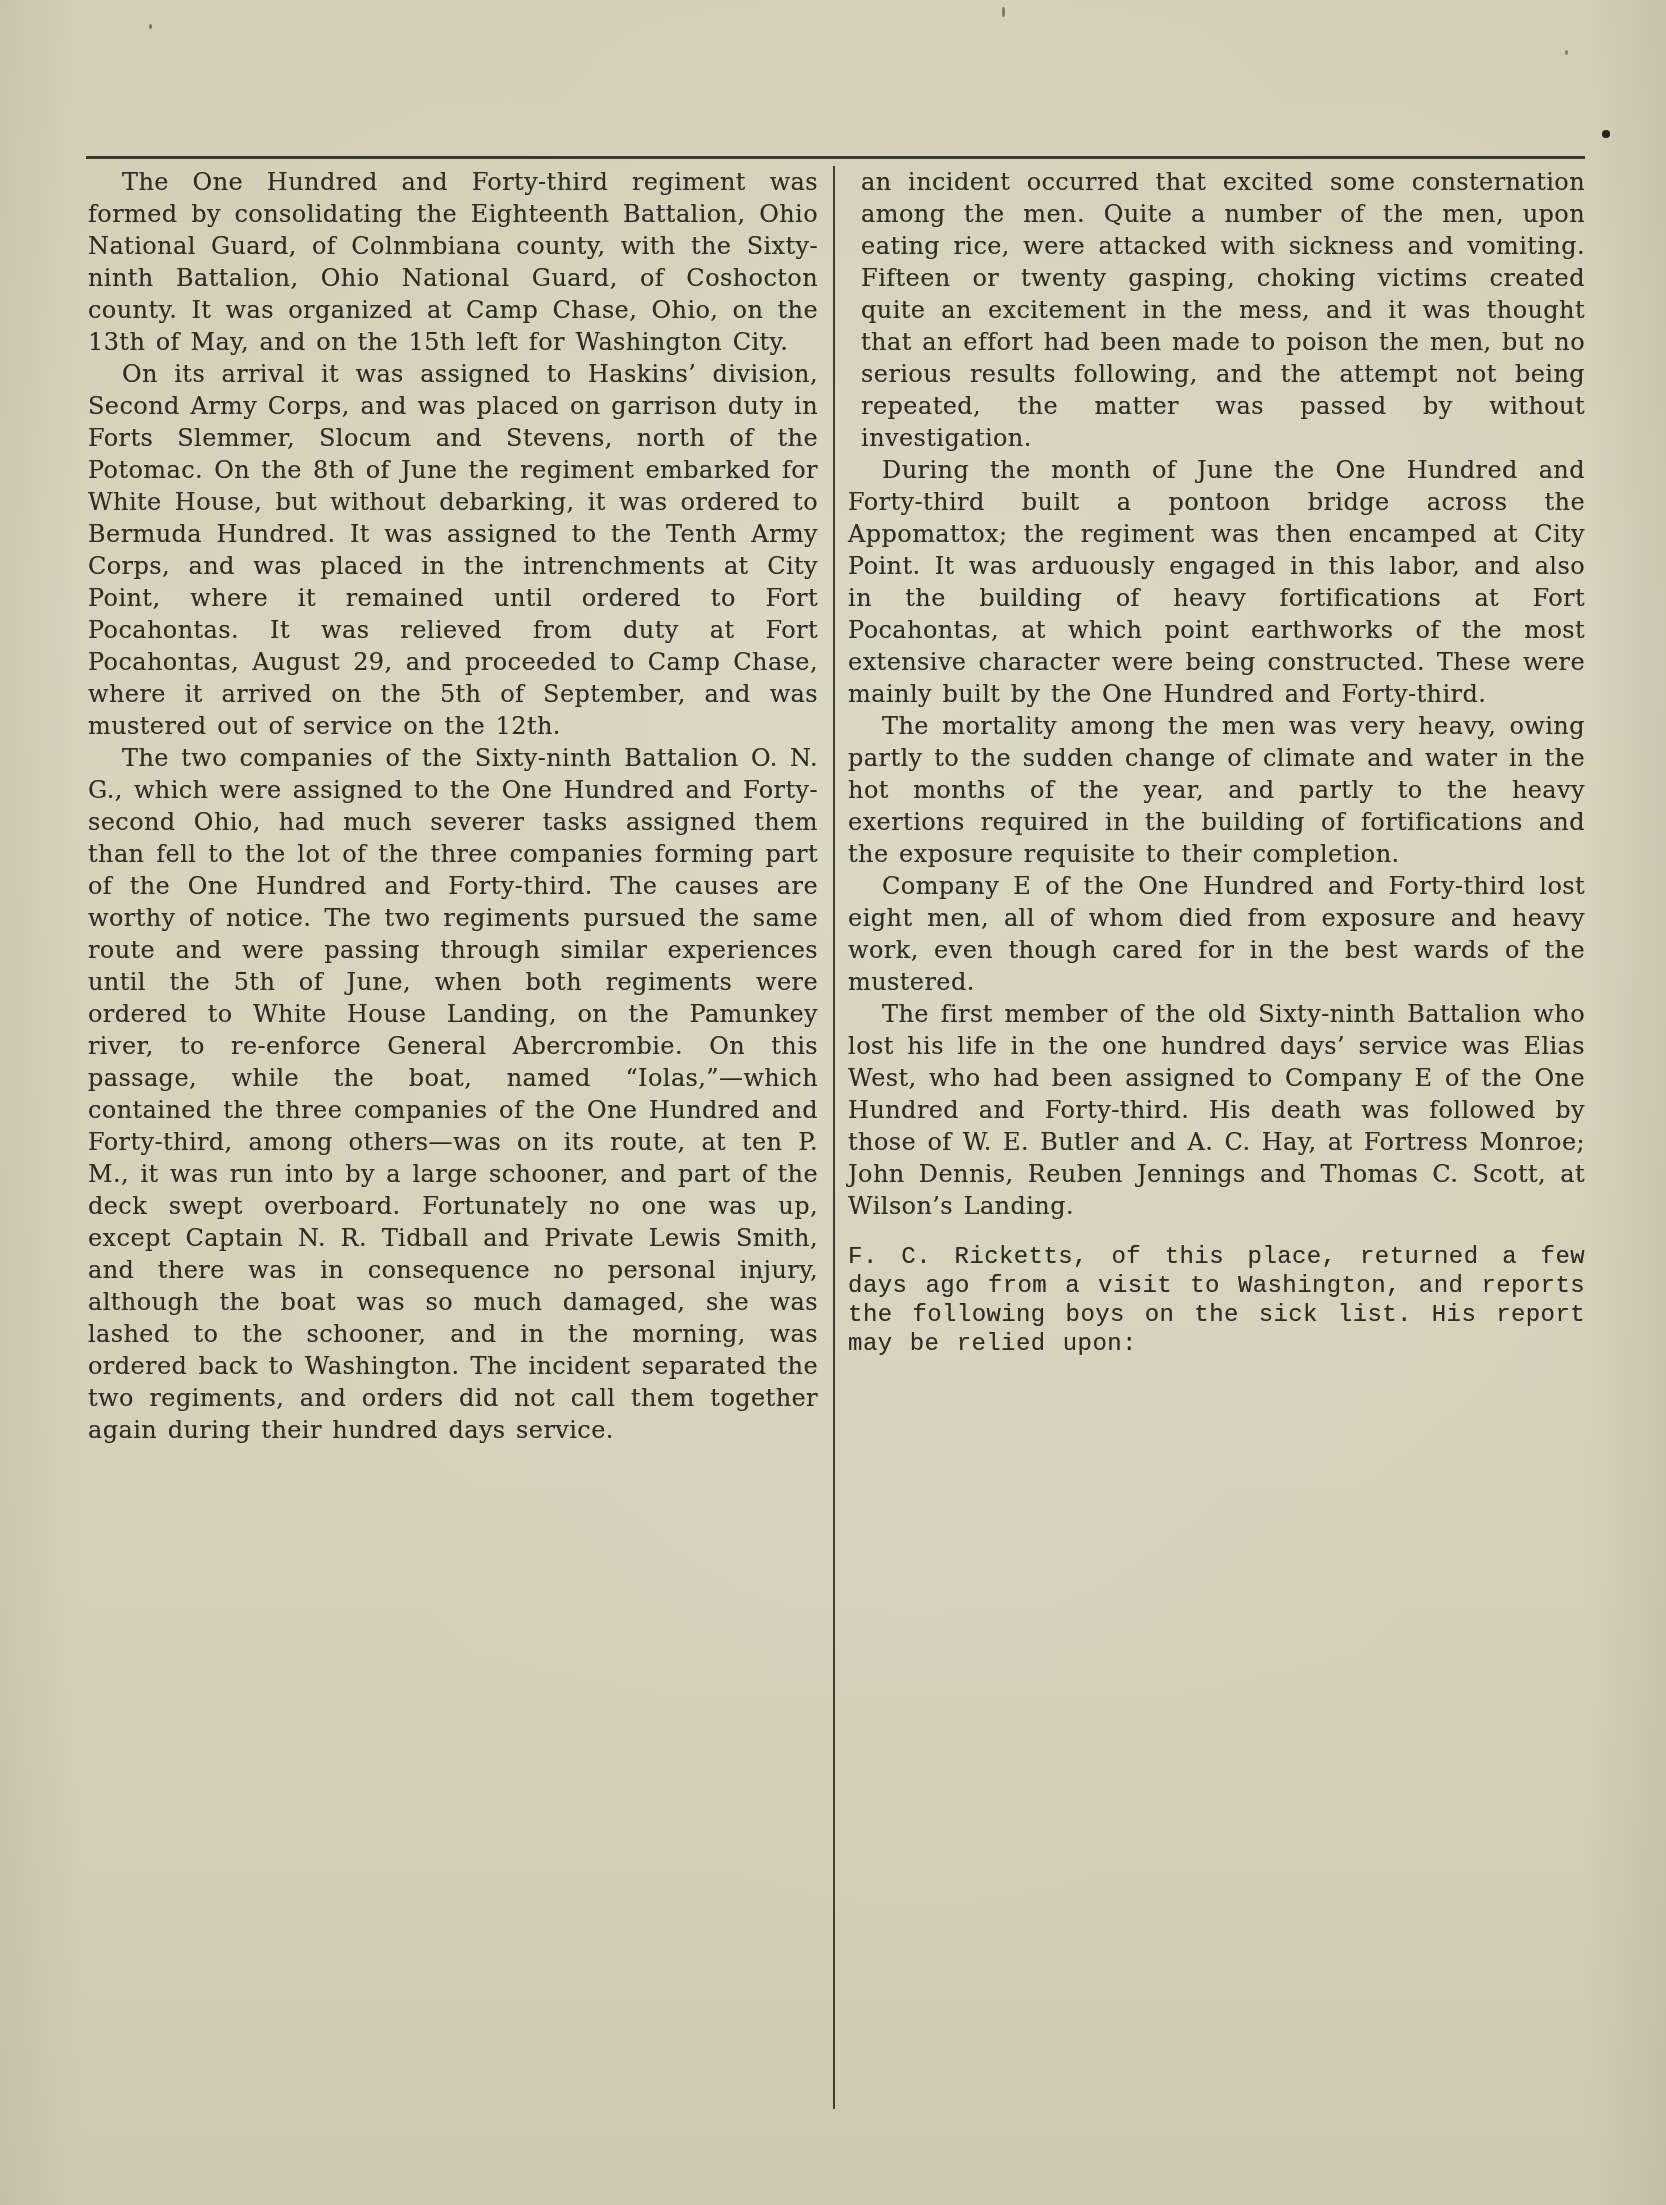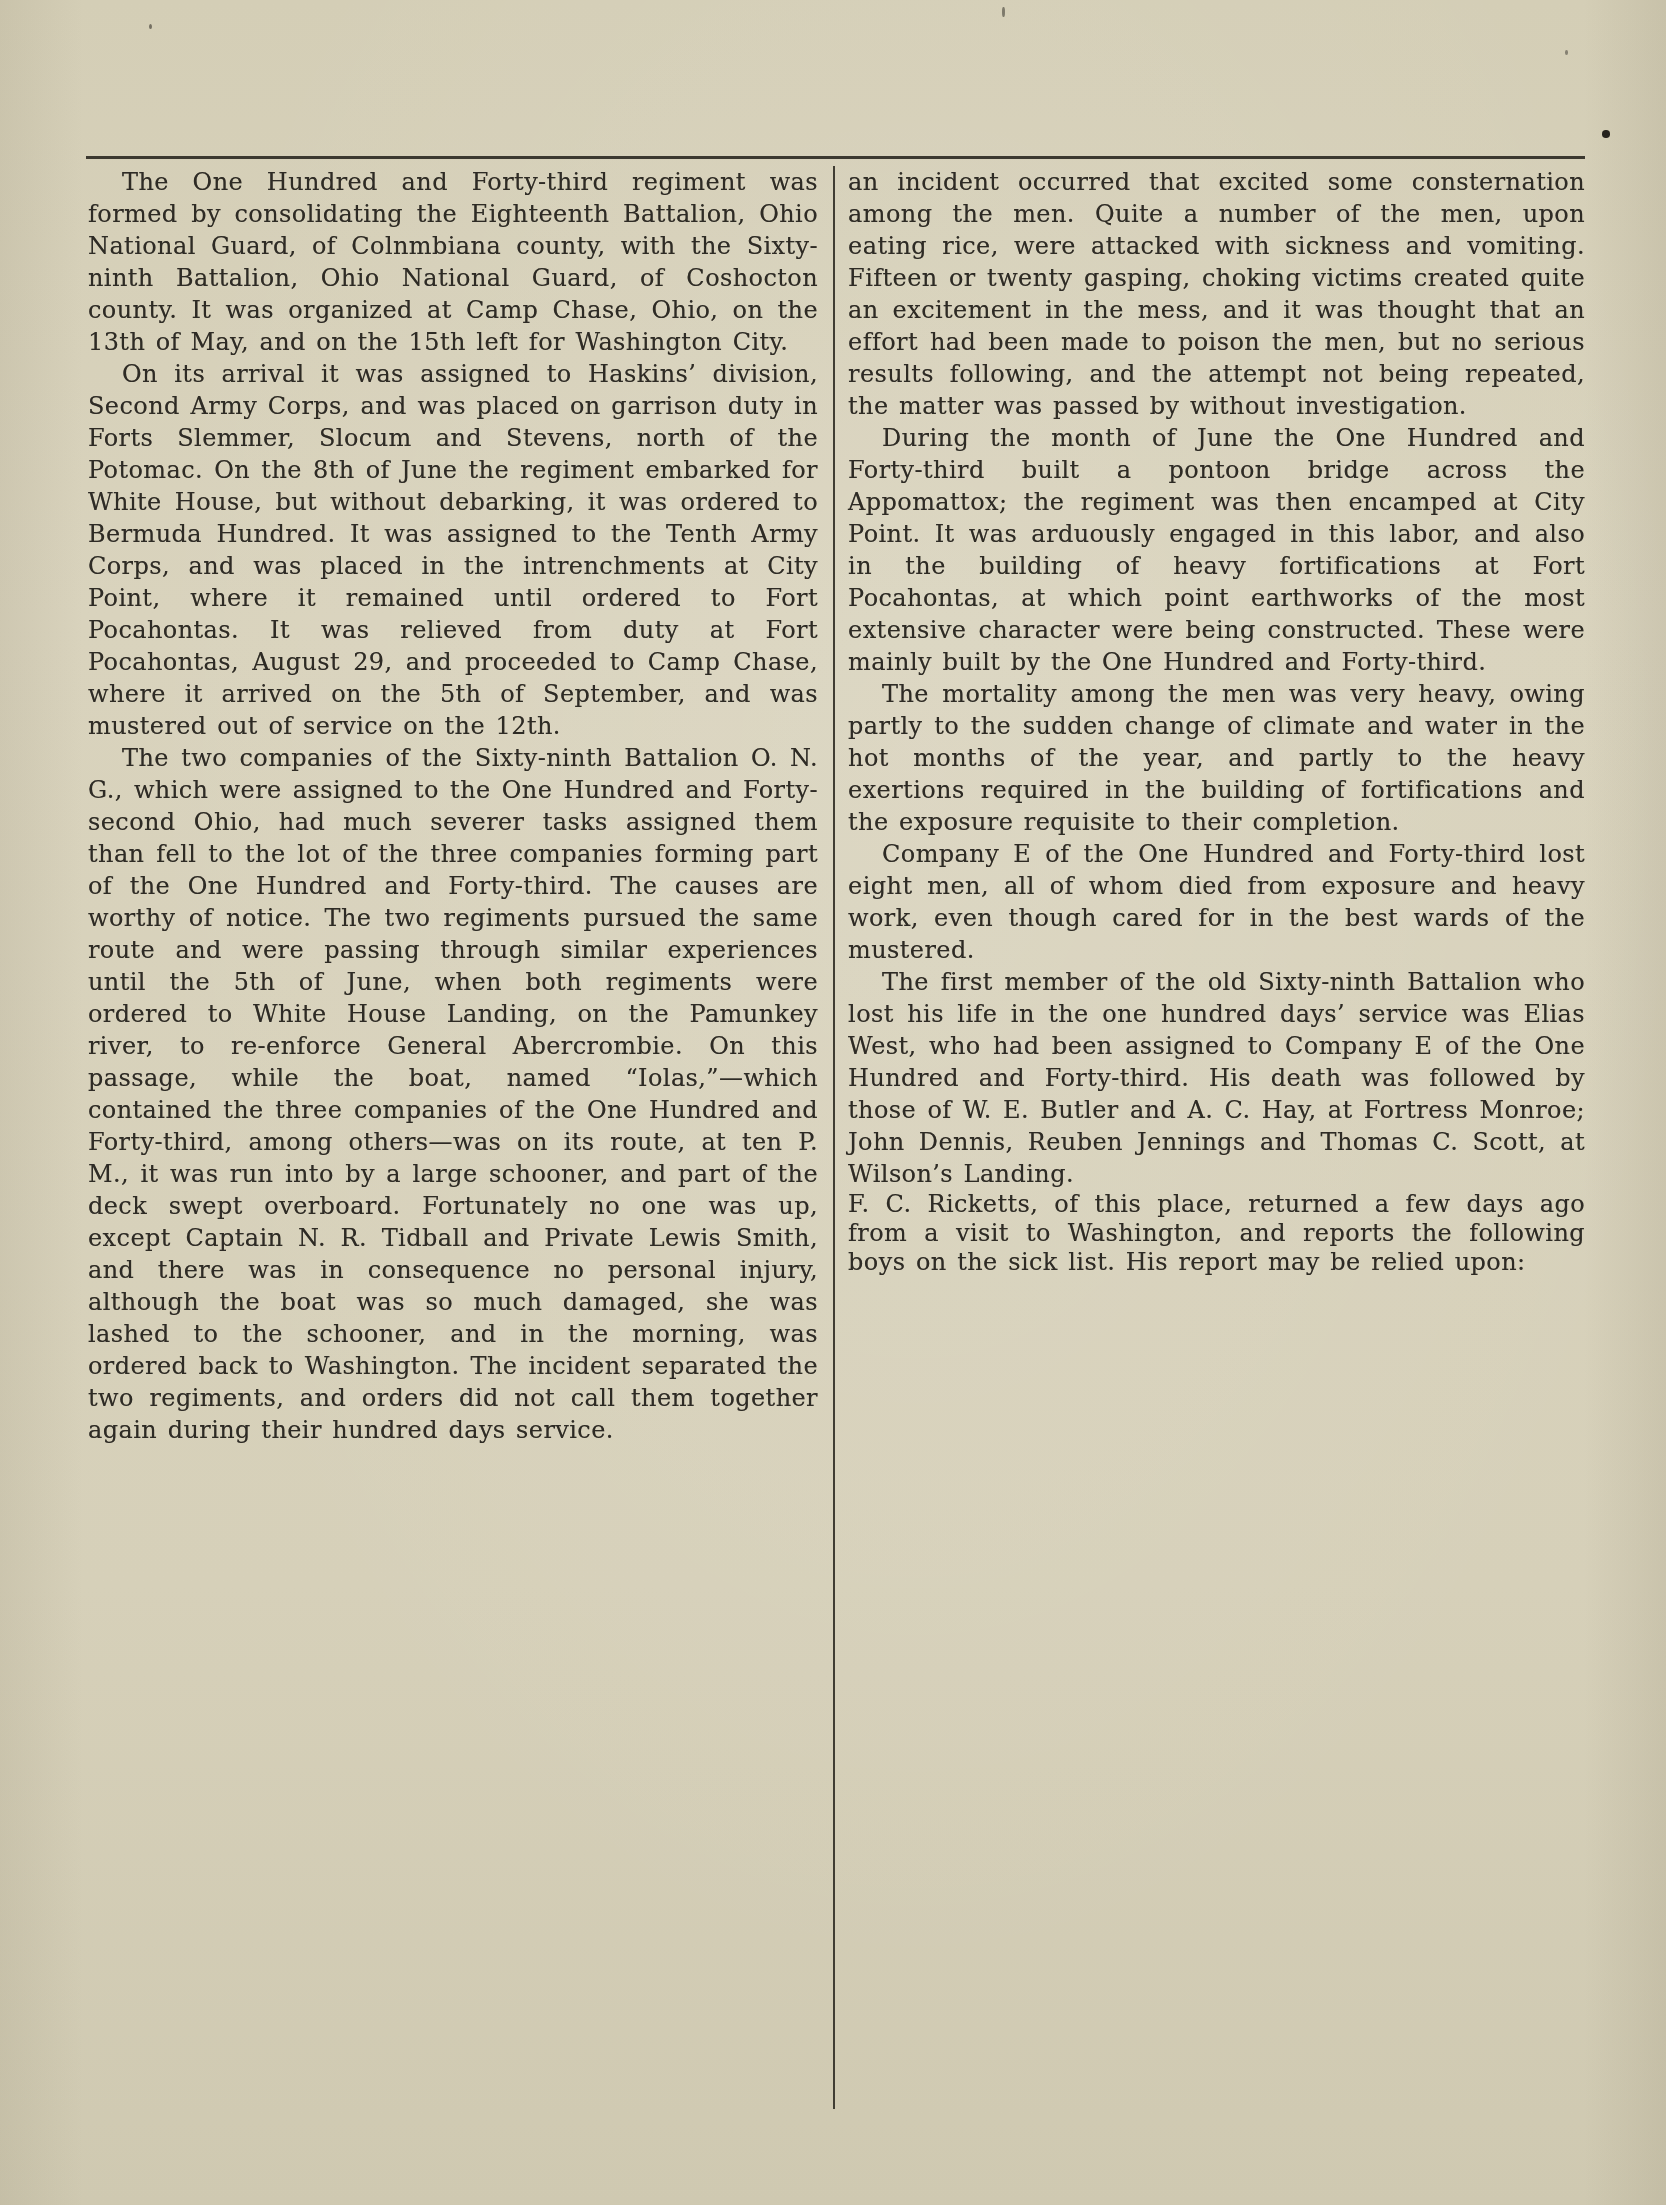--- a/index.html
+++ b/index.html
@@ -71,24 +71,26 @@
     word-spacing: 2.5px;
     text-align: justify;
     text-shadow: 0 0 0.4px rgba(46,43,37,0.45);
   }
   .column.left  { width: 730px; }
   .column.right { flex: 1; }
   .column p {
     margin: 0;
     text-indent: 34px;
   }
-  .column p.no-indent { text-indent: 0; }
+  .column p.no-indent { text-indent: 0; margin-left: 13px; }
   .column p.excerpt-lead {
+    margin-top: 20px;
     text-indent: 0;
     line-height: 29px;
+    font-family: Liberation Mono, monospace;
   }
   .column p.excerpt-body {
     text-indent: 23.5px;
     line-height: 29px;
   }
   .column-divider {
     width: 1.7px;
     background: #403d33;
     margin-left: 15px;
     margin-right: 13.4px;

